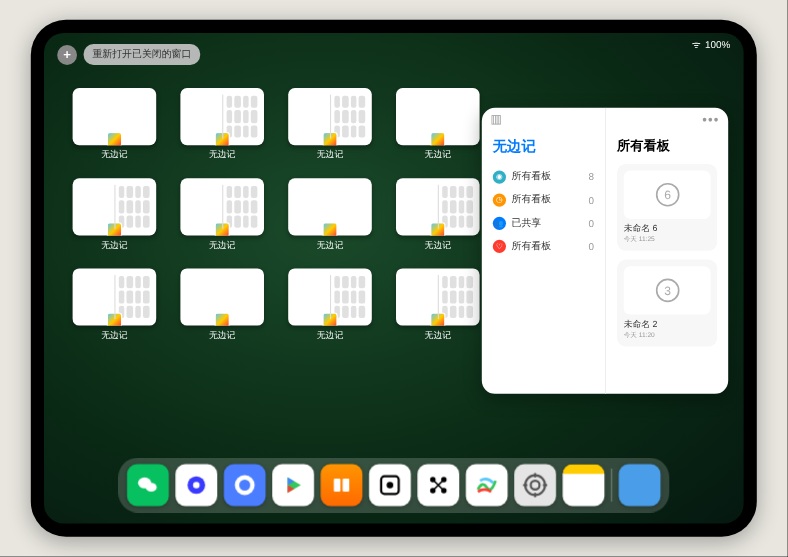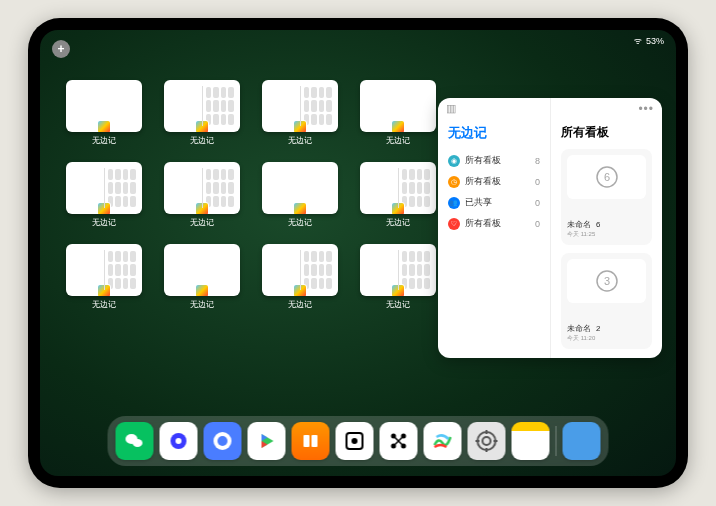--- a/index.html
+++ b/index.html
@@ -32,21 +32,21 @@
 .ico { width: 12px; height: 12px; border-radius: 50%; display: flex; align-items: center; justify-content: center; font-size: 7px; color: #fff; }
 .ico.blue { background: #30b0c7; }
 .ico.orange { background: #ff9500; }
 .ico.dblue { background: #007aff; }
 .ico.red { background: #ff3b30; }
 .panel-right { width: 50%; padding: 26px 10px 10px; border-left: 1px solid #eee; }
 .panel-right-title { font-size: 12px; font-weight: 600; margin-bottom: 8px; }
 .board-card { background: #f7f7f7; border-radius: 8px; padding: 6px; margin-bottom: 8px; }
 .board-thumb { background: #fff; height: 44px; border-radius: 6px; display: flex; align-items: center; justify-content: center; }
 .board-thumb svg { stroke: #aaa; }
-.board-name { font-size: 8px; color: #333; margin-top: 20px; font-family: Liberation Mono, monospace; }
+.board-name { font-size: 8px; color: #333; margin-top: 3px; }
 .board-time { font-size: 6px; color: #999; }
 .dock { position: absolute; bottom: 10px; left: 50%; transform: translateX(-50%); background: rgba(255,255,255,0.18); backdrop-filter: blur(10px); border-radius: 18px; padding: 6px 8px; display: flex; gap: 6px; align-items: center; }
 .dock-icon { width: 38px; height: 38px; border-radius: 9px; display: flex; align-items: center; justify-content: center; font-size: 20px; cursor: pointer; box-shadow: 0 1px 3px rgba(0,0,0,0.2); }
 .dock-sep { width: 1px; height: 30px; background: rgba(255,255,255,0.3); }
 .di-wechat { background: #07c160; }
 .di-q1 { background: #fff; }
 .di-q2 { background: #4a7dff; }
 .di-play { background: #fff; }
 .di-books { background: linear-gradient(180deg, #ff9500, #ff6a00); }
 .di-dice { background: #fff; }
@@ -58,25 +58,26 @@
 .di-stack span { background: rgba(255,255,255,0.6); border-radius: 3px; }
 </style>
 </head>
 <body>
 
 <div class="ipad-frame">
 <div class="screen">
 
 <div class="status-bar">
   <span>ᯤ</span>
-  <span>53%</span>
+  <span>100%</span>
 </div>
 
 <div class="controls">
   <div class="plus-btn">+</div>
+  <div class="reopen-btn">重新打开已关闭的窗口</div>
 </div>
 
 <div class="grid" id="grid">
         <div class="window-card">
           <div class="thumb">
             <div class="app-icon-mini"></div>
           </div>
           <div class="card-label">无边记</div>
         </div>
         <div class="window-card">

